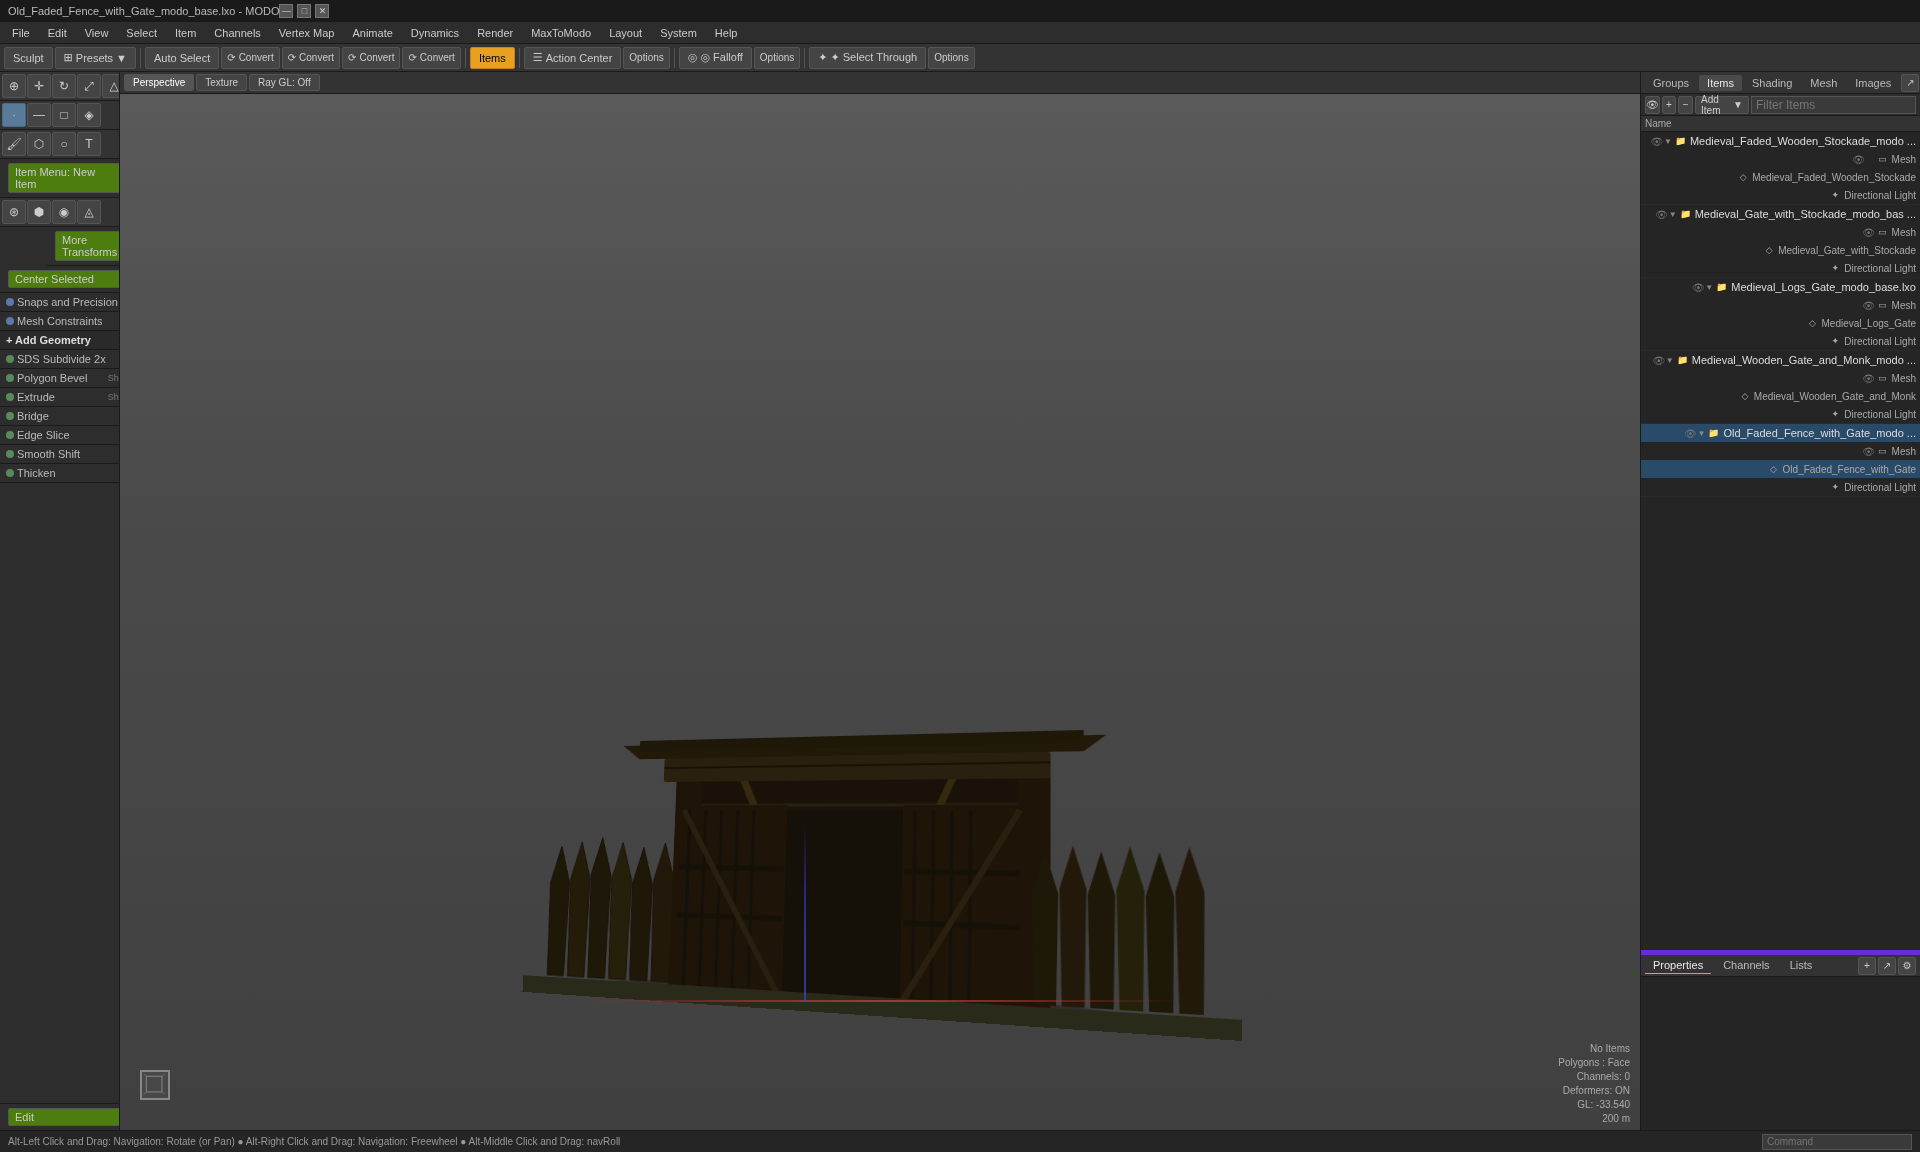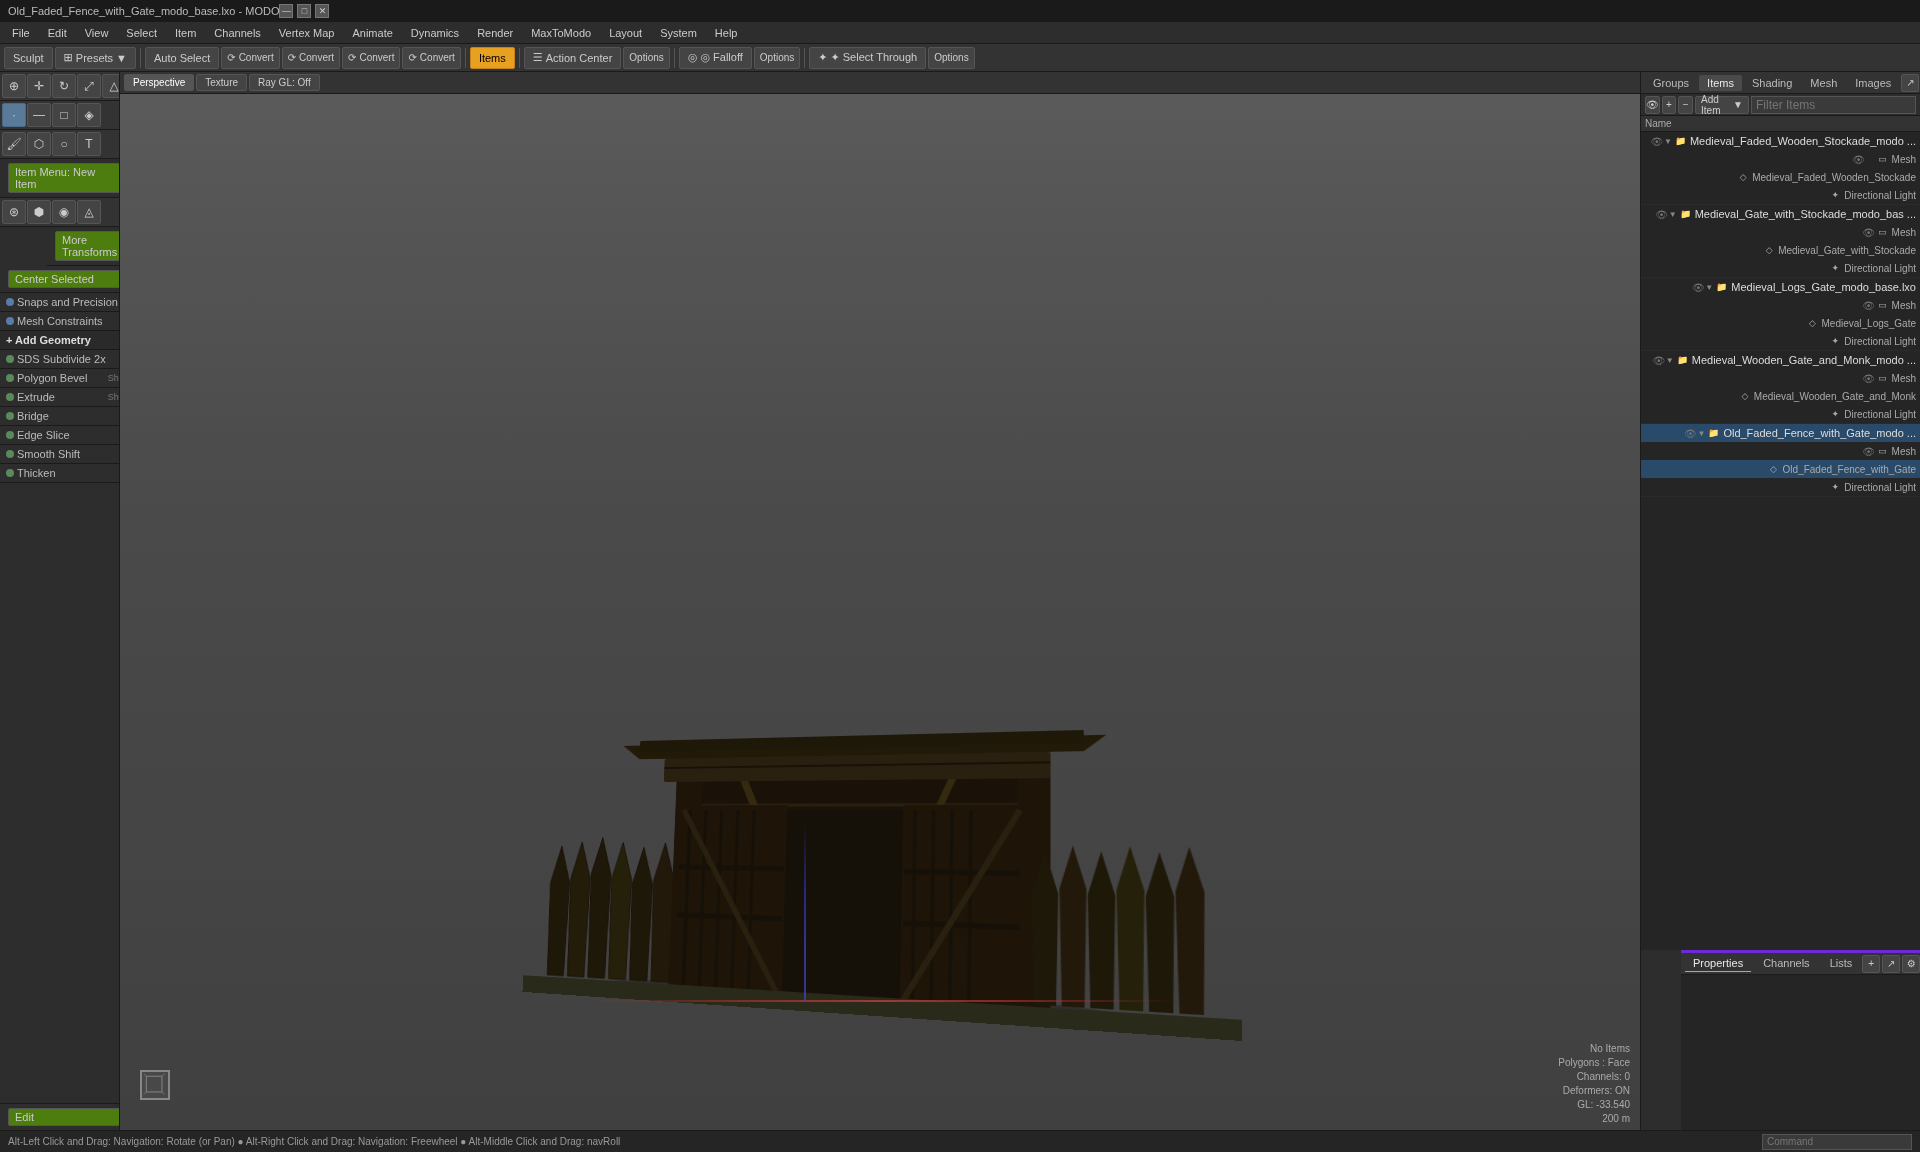--- a/index.html
+++ b/index.html
@@ -337,24 +337,23 @@
       text-align: center; font-size: 10px; color: #777;
     }
     .item-triangle {
       width: 10px; font-size: 8px; color: #888; flex-shrink: 0;
     }
 
     
     #right-panel-bottom {
       height: 180px;
       background: #14532d;
-      border-top: 3px solid #6d28d9;
+      border-top: 5px solid #6d28d9;
       display: flex;
       flex-direction: column;
-      margin-left: 40px;
     }
 
     #right-panel-bottom-tabs {
       height: 22px;
       background: #333;
       display: flex;
       align-items: center;
       padding: 0 4px;
       gap: 2px;
       border-bottom: 1px solid #1a1a1a;

